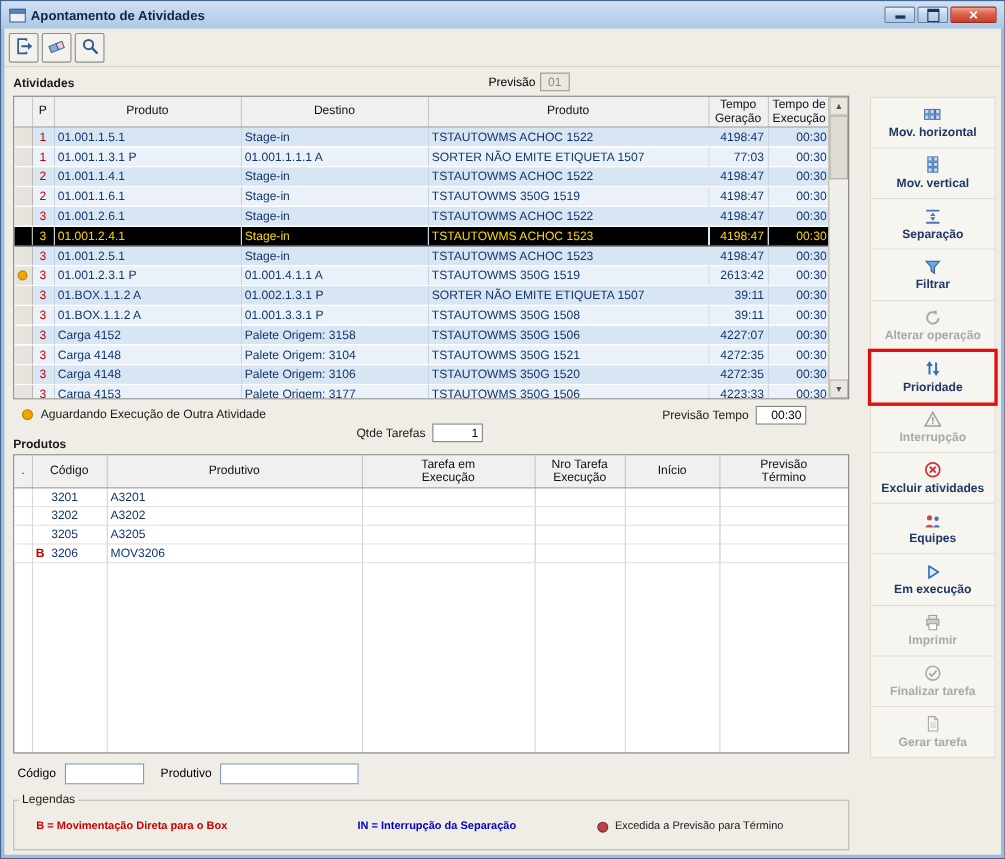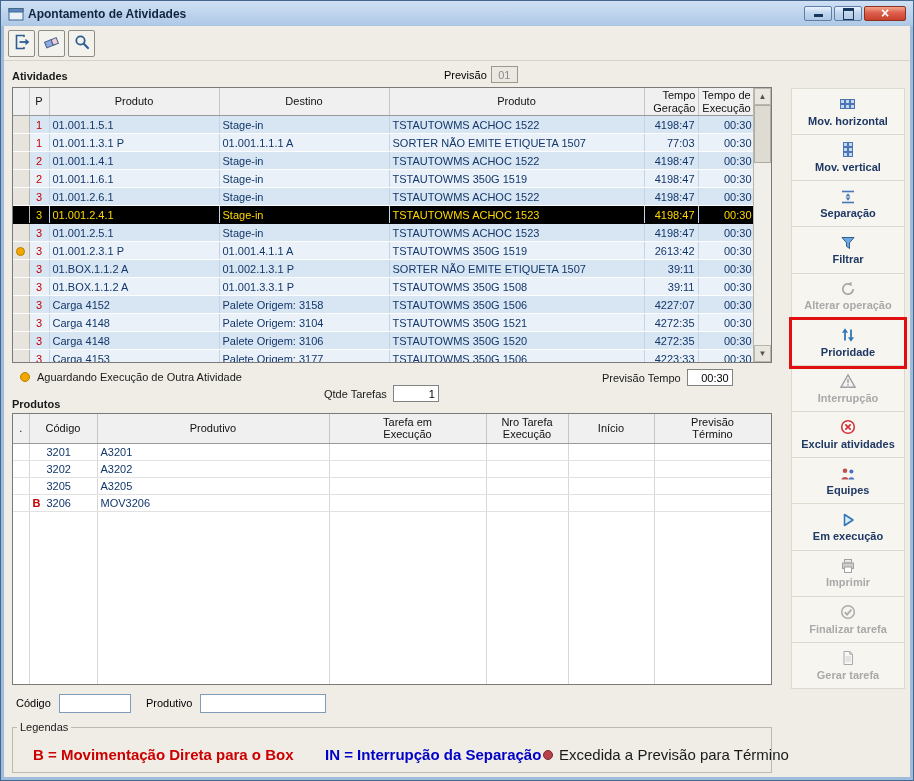--- a/index.html
+++ b/index.html
@@ -56,21 +56,21 @@
   table.grid th { background:#F0F0F0; border-right:1px solid #C6C6C6; border-bottom:1px solid #9A9A9A;
     font-weight:normal; color:#111; text-align:center; white-space:pre-line; line-height:1.15; padding:1px 2px; }
   table.grid.act th { height:27px; }
   table.grid.prod th { height:29px; }
   table.grid td { height:18px; padding:0 3px; white-space:nowrap; overflow:hidden; color:#12376B; }
   table.grid.act td { border-right:1px solid #C4D4E4; border-bottom:1px solid #FDFDFD; }
   table.grid.prod td { border-right:1px solid #D8D8D8; border-bottom:1px solid #E2E2E2; background:#fff; height:17px; }
   .left { text-align:left; } .right { text-align:right; } .center { text-align:center; }
   
   .act .c-sel{width:16px;} .act .c-p{width:20px;} .act .c-origem{width:170px;} .act .c-destino{width:170px;}
-  .act .c-produto{width:255px;} .act .c-tg{width:54px;text-align:right;} .act .c-te{width:57px;}
+  .act .c-produto{width:255px;} .act .c-tg{width:54px;} .act .c-te{width:57px;}
   
   .prod .c-sel{width:16px;} .prod .c-cod{width:68px;} .prod .c-prd{width:232px;} .prod .c-tar{width:157px;}
   .prod .c-nro{width:82px;} .prod .c-ini{width:86px;} .prod .c-prev{width:117px;}
 
   tbody tr { cursor:default; }
   .act tbody tr:nth-of-type(odd) td { background:#D8E5F2; }
   .act tbody tr:nth-of-type(even) td { background:#EAF1F9; }
   .act tbody tr td.c-p { color:#C00000; text-align:center; }
   .act tbody tr td.c-sel { background:#E6E4DD; border-right:1px solid #B9B6AC; }
   .act tbody tr.selected td { background:#000000; color:#FFD800; border-bottom-color:#000; }
@@ -106,21 +106,21 @@
   .filter-row label { position:absolute; top:4px; }
   .lbl-cod { left:4px; } .lbl-prd { left:134px; }
   .filter-input { position:absolute; top:1px; height:19px; border:1px solid #7F9DB9; background:#fff;
     font-size:11px; padding:0 3px; font-family:"Liberation Sans",sans-serif; }
   .in-cod { left:47px; width:72px; } .in-prd { left:188px; width:126px; }
 
   
   fieldset.legendas { margin:4px 8px 0; width:760px; height:52px; border:1px solid #BDBAB0;
     position:relative; padding:0; }
   fieldset.legendas legend { font-size:11px; color:#1A1A1A; margin-left:4px; padding:0 3px; }
-  .legend-item { position:absolute; top:13px; font-size:15px; white-space:nowrap; display:flex; align-items:center; gap:6px;text-align:center; }
+  .legend-item { position:absolute; top:13px; font-size:10px; white-space:nowrap; display:flex; align-items:center; gap:6px;text-align:center; }
   .li-0 { left:20px; color:#CC0000; font-weight:bold; }
   .li-1 { left:312px; color:#0000C8; font-weight:bold; }
   .li-2 { left:530px; color:#1A1A1A; }
   .ldot { width:10px; height:10px; border-radius:50%; background:#B8414B; border:1px solid #7E2830; }
 
   
   .sidebar { position:absolute; top:62px; right:5px; width:114px; height:601px;
     display:flex; flex-direction:column; border:1px solid #DCD9CF; background:#F6F5F0; }
   .sbtn { flex:1; display:flex; flex-direction:column; align-items:center; justify-content:center;
     gap:3px; border-bottom:1px solid #DCD9CF; background:#F6F5F0; cursor:pointer; padding:2px 1px; }

